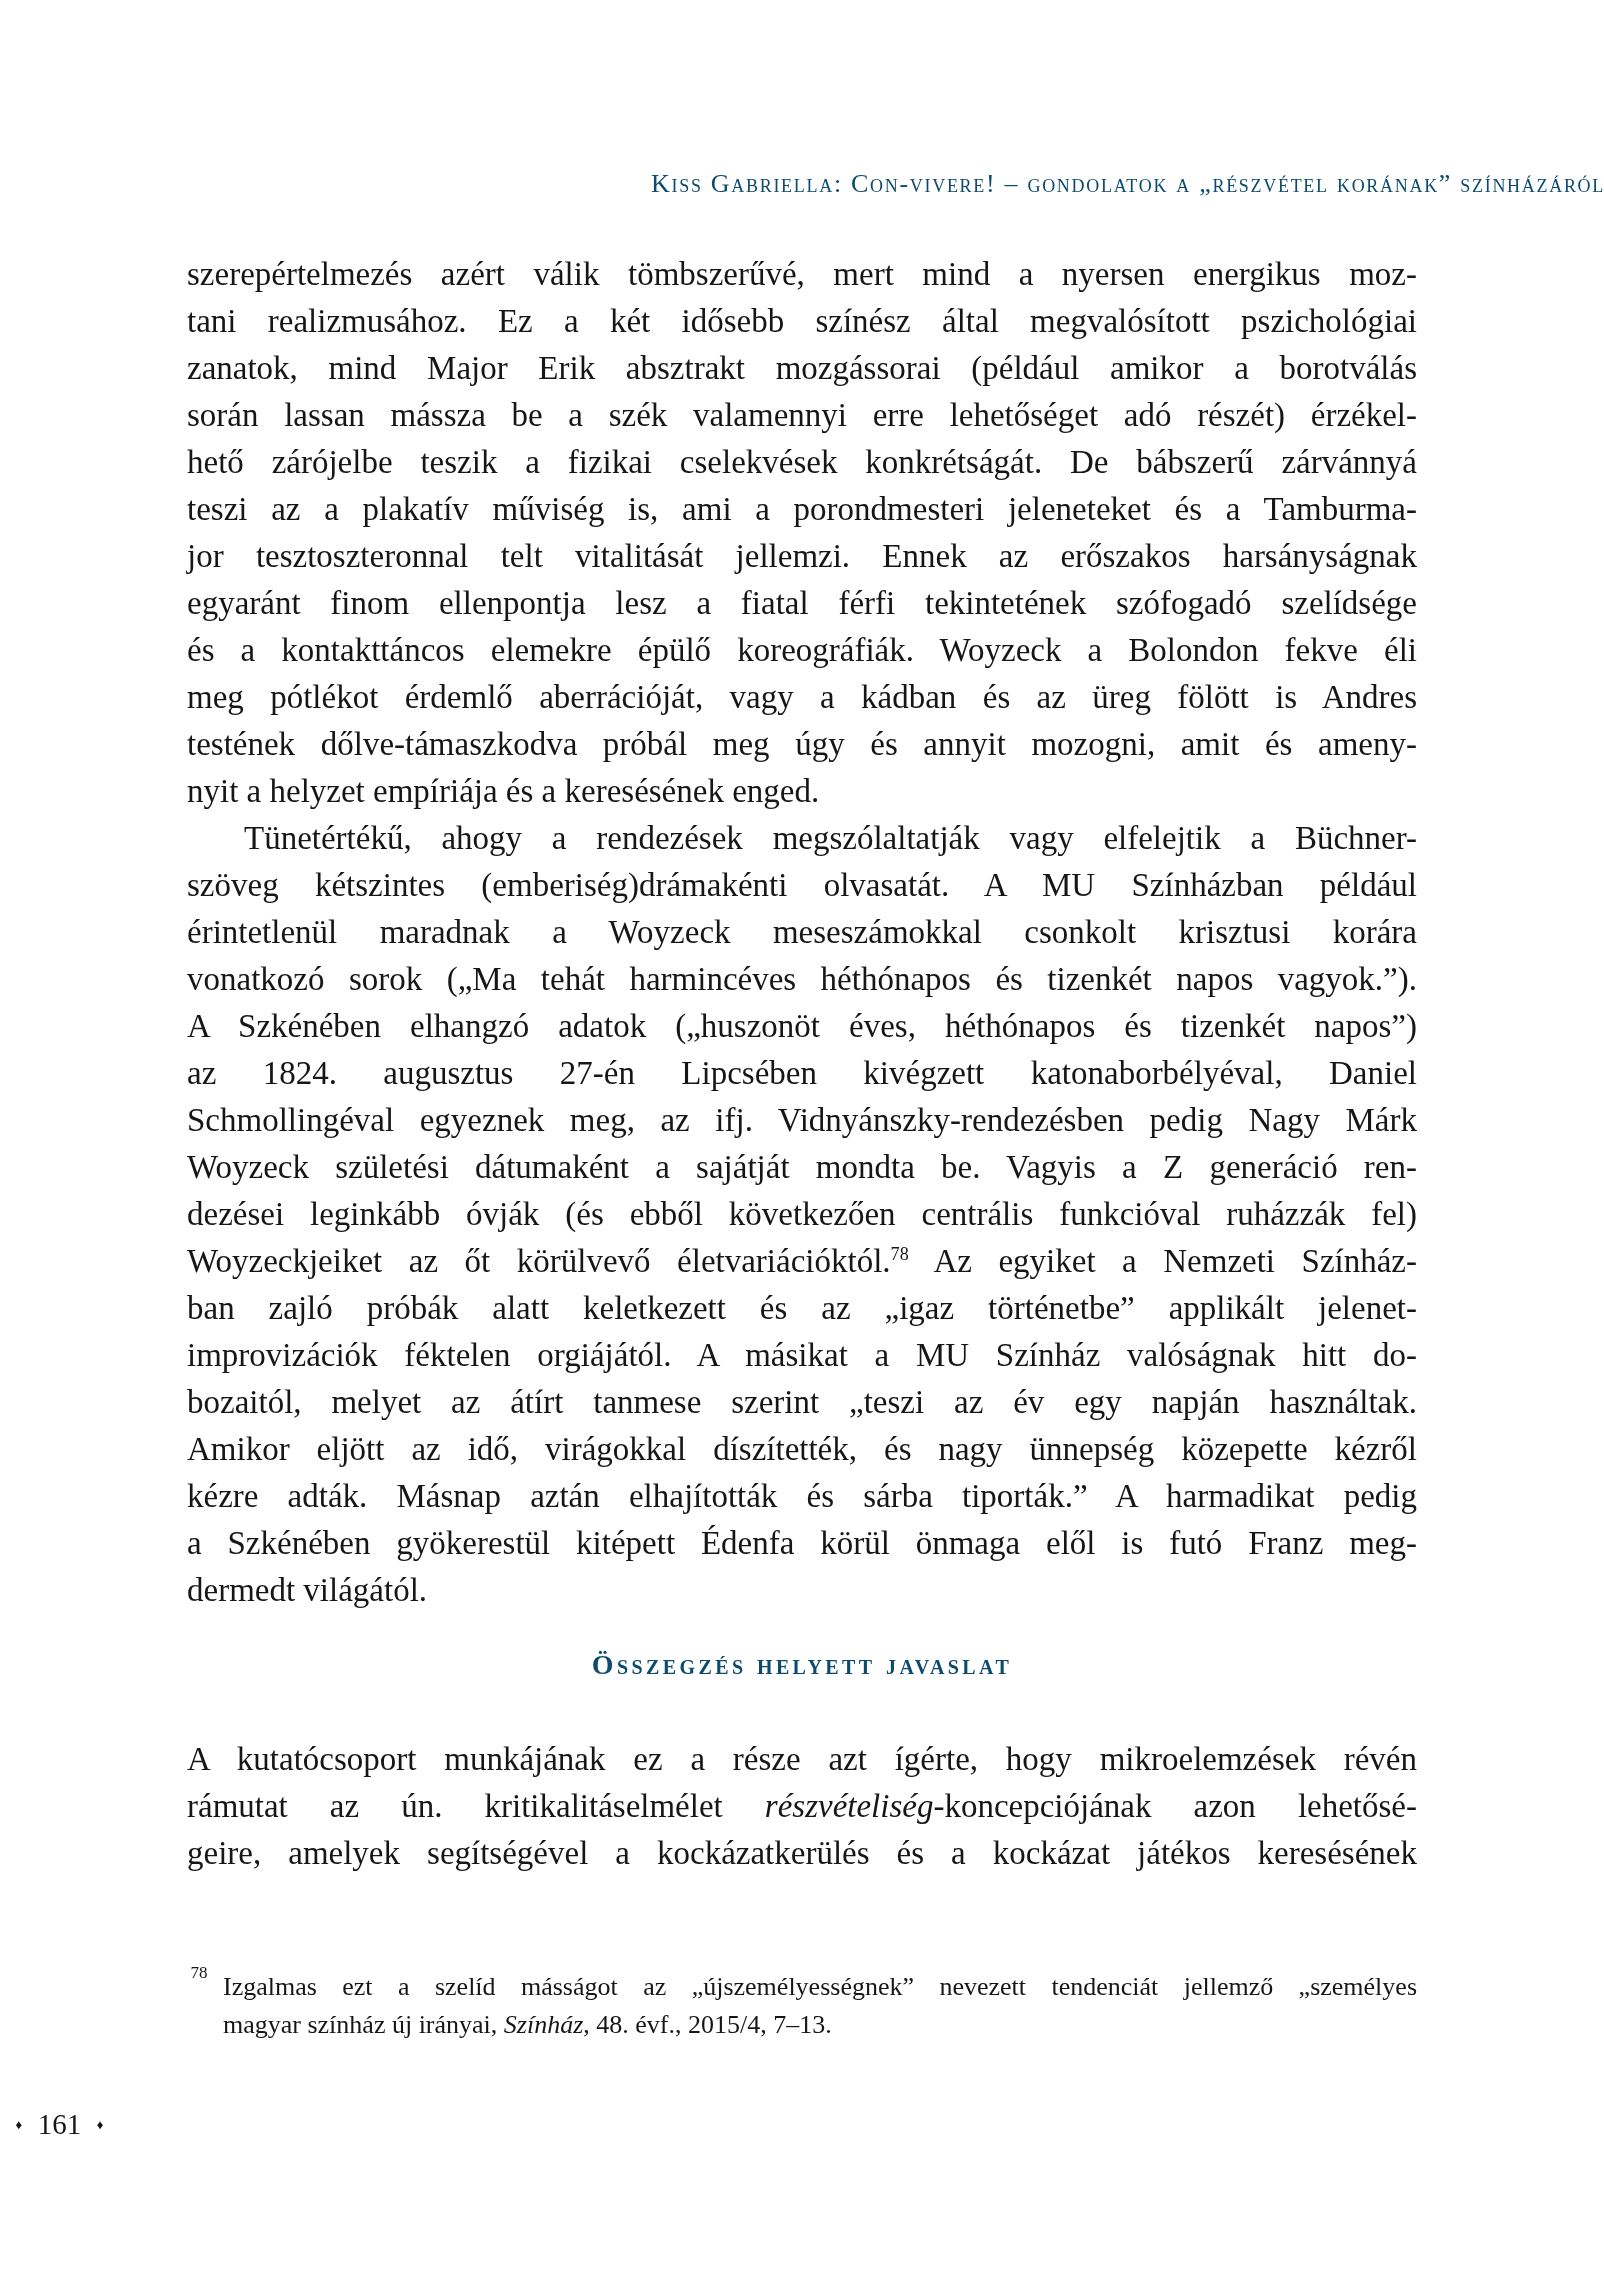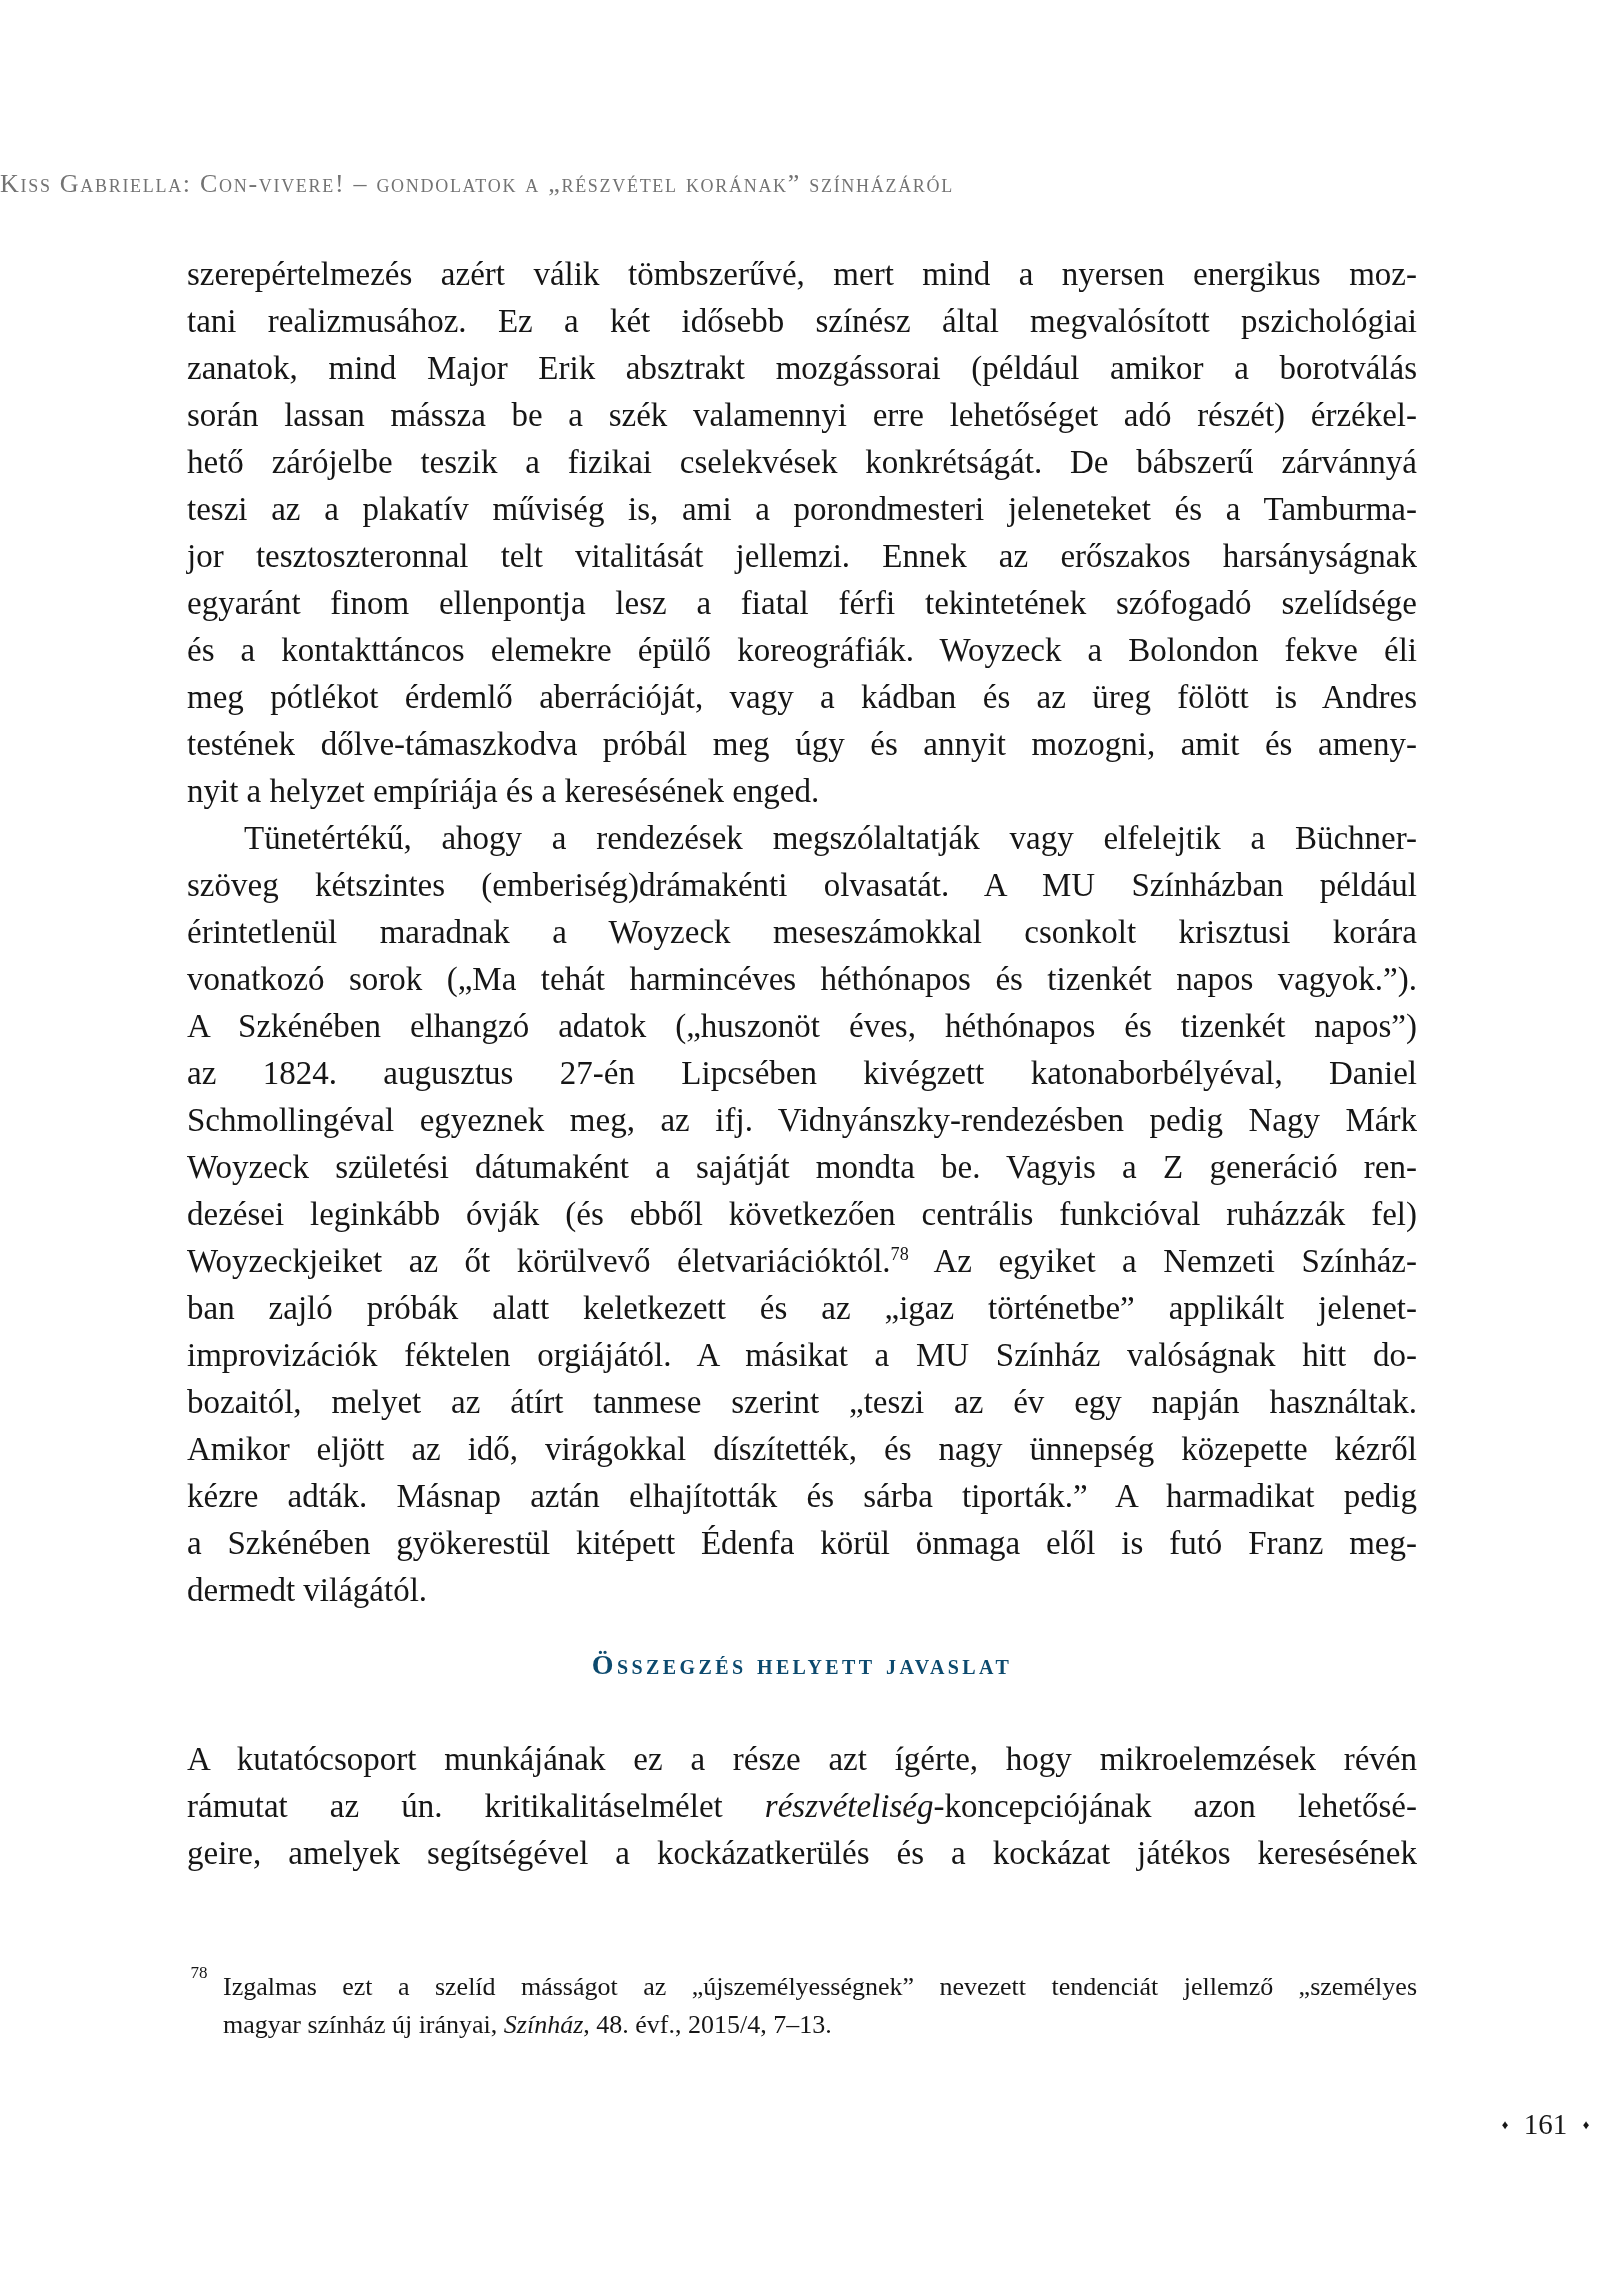--- a/index.html
+++ b/index.html
@@ -13,26 +13,26 @@
     height: 2295px;
     overflow: hidden;
     font-family: "Liberation Serif", "DejaVu Serif", serif;
     color: #161616;
   }
   .running-head {
     position: absolute;
     top: 168px;
     left: 0;
     width: 100%;
-    text-align: left;
+    text-align: right;
     font-variant: small-caps;
     font-size: 26px;
     letter-spacing: 1.7px;
     line-height: 31px;
-    color: #737373;
+    color: #0c4a6e;
   }
   .content {
     position: absolute;
     top: 251px;
     left: 187px;
     width: 1230px;
   }
   .line {
     font-size: 33px;
     line-height: 47px;
@@ -78,21 +78,21 @@
     position: absolute;
     left: 3.4px;
     top: -5.2px;
     font-size: 17px;
   }
   .page-number {
     position: absolute;
     top: 2107px;
     left: 0;
     width: 100%;
-    text-align: right;
+    text-align: left;
     font-size: 29px;
     line-height: 34px;
   }
   .pg-diamond {
     font-size: 13px;
     vertical-align: 5.2px;
     margin: 0 15.5px;
   }
 </style>
 </head>

